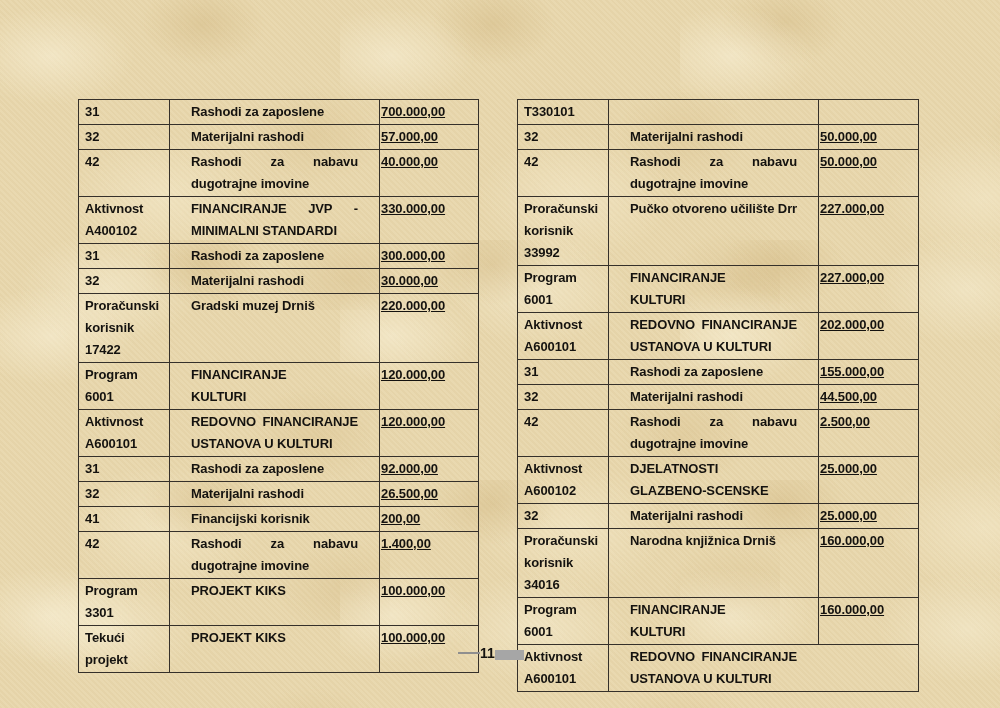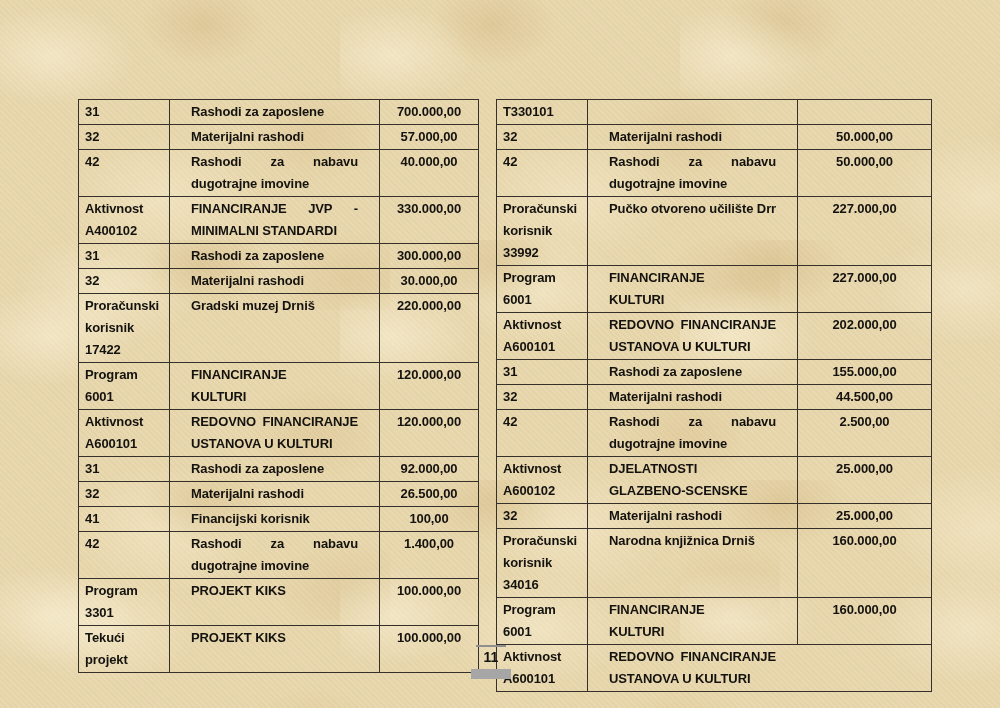--- a/index.html
+++ b/index.html
@@ -20,33 +20,33 @@
       repeating-linear-gradient(45deg, rgba(176,146,90,0.05) 0 2px, rgba(255,248,228,0.05) 2px 4px);
     background-size:340px 280px,290px 240px,410px 330px,370px 300px,430px 340px,390px 310px,auto;
   }
   .tbl{
     position:absolute;top:63px;
     border:1.5px solid #35302a;
     box-sizing:border-box;
     color:#14120f;font-weight:bold;font-size:13px;letter-spacing:-0.1px;margin-top:36px;
   }
   #tbl-left{left:78px;width:401px;}
-  #tbl-right{left:496px;width:436px;}
+  #tbl-right{left:517px;width:402px;}
   .row{display:flex;}
   .row + .row{border-top:1.5px solid #35302a;}
   .cell{box-sizing:border-box;overflow:hidden;}
   .c1{width:90px;padding:1px 3px 1px 6px;}
   .c2{width:210px;border-left:1.5px solid #35302a;padding:1px 21px;}
-  .c3{flex:1;border-left:1.5px solid #35302a;padding:1px 7px;text-align:center;}
+  .c3{flex:1;border-left:1.5px solid #35302a;padding:1px 1px;text-align:left;text-decoration:underline;}
   .ln{height:22px;line-height:22px;white-space:nowrap;overflow:hidden;}
   .ln.j{text-align:justify;white-space:normal;}
   .ln.j::after{content:"";display:inline-block;width:100%;height:0;}
   #footer{
     position:absolute;left:458px;top:645px;width:66px;
-    display:flex;flex-direction:column;align-items:center;
+    display:flex;align-items:center;
   }
   #footer-rule{width:30px;height:2px;margin-bottom:2px;}
   #page-number{font-size:14px;font-weight:bold;color:#14120f;line-height:17px;}
   #footer-block{width:40px;height:10px;margin-top:3px;}
 </style>
 </head>
 <body>
 
 <div id="page">
   <div id="tbl-left" class="tbl">
@@ -181,21 +181,21 @@
         </div>
       </div>
       <div class="row">
         <div class="cell c1">
           <div class="ln">41</div>
         </div>
         <div class="cell c2">
           <div class="ln">Financijski korisnik</div>
         </div>
         <div class="cell c3">
-          <div class="ln">100,00</div>
+          <div class="ln">200,00</div>
         </div>
       </div>
       <div class="row">
         <div class="cell c1">
           <div class="ln">42</div>
         </div>
         <div class="cell c2">
           <div class="ln j">Rashodi za nabavu proizvedene</div>
           <div class="ln">dugotrajne imovine</div>
         </div>

